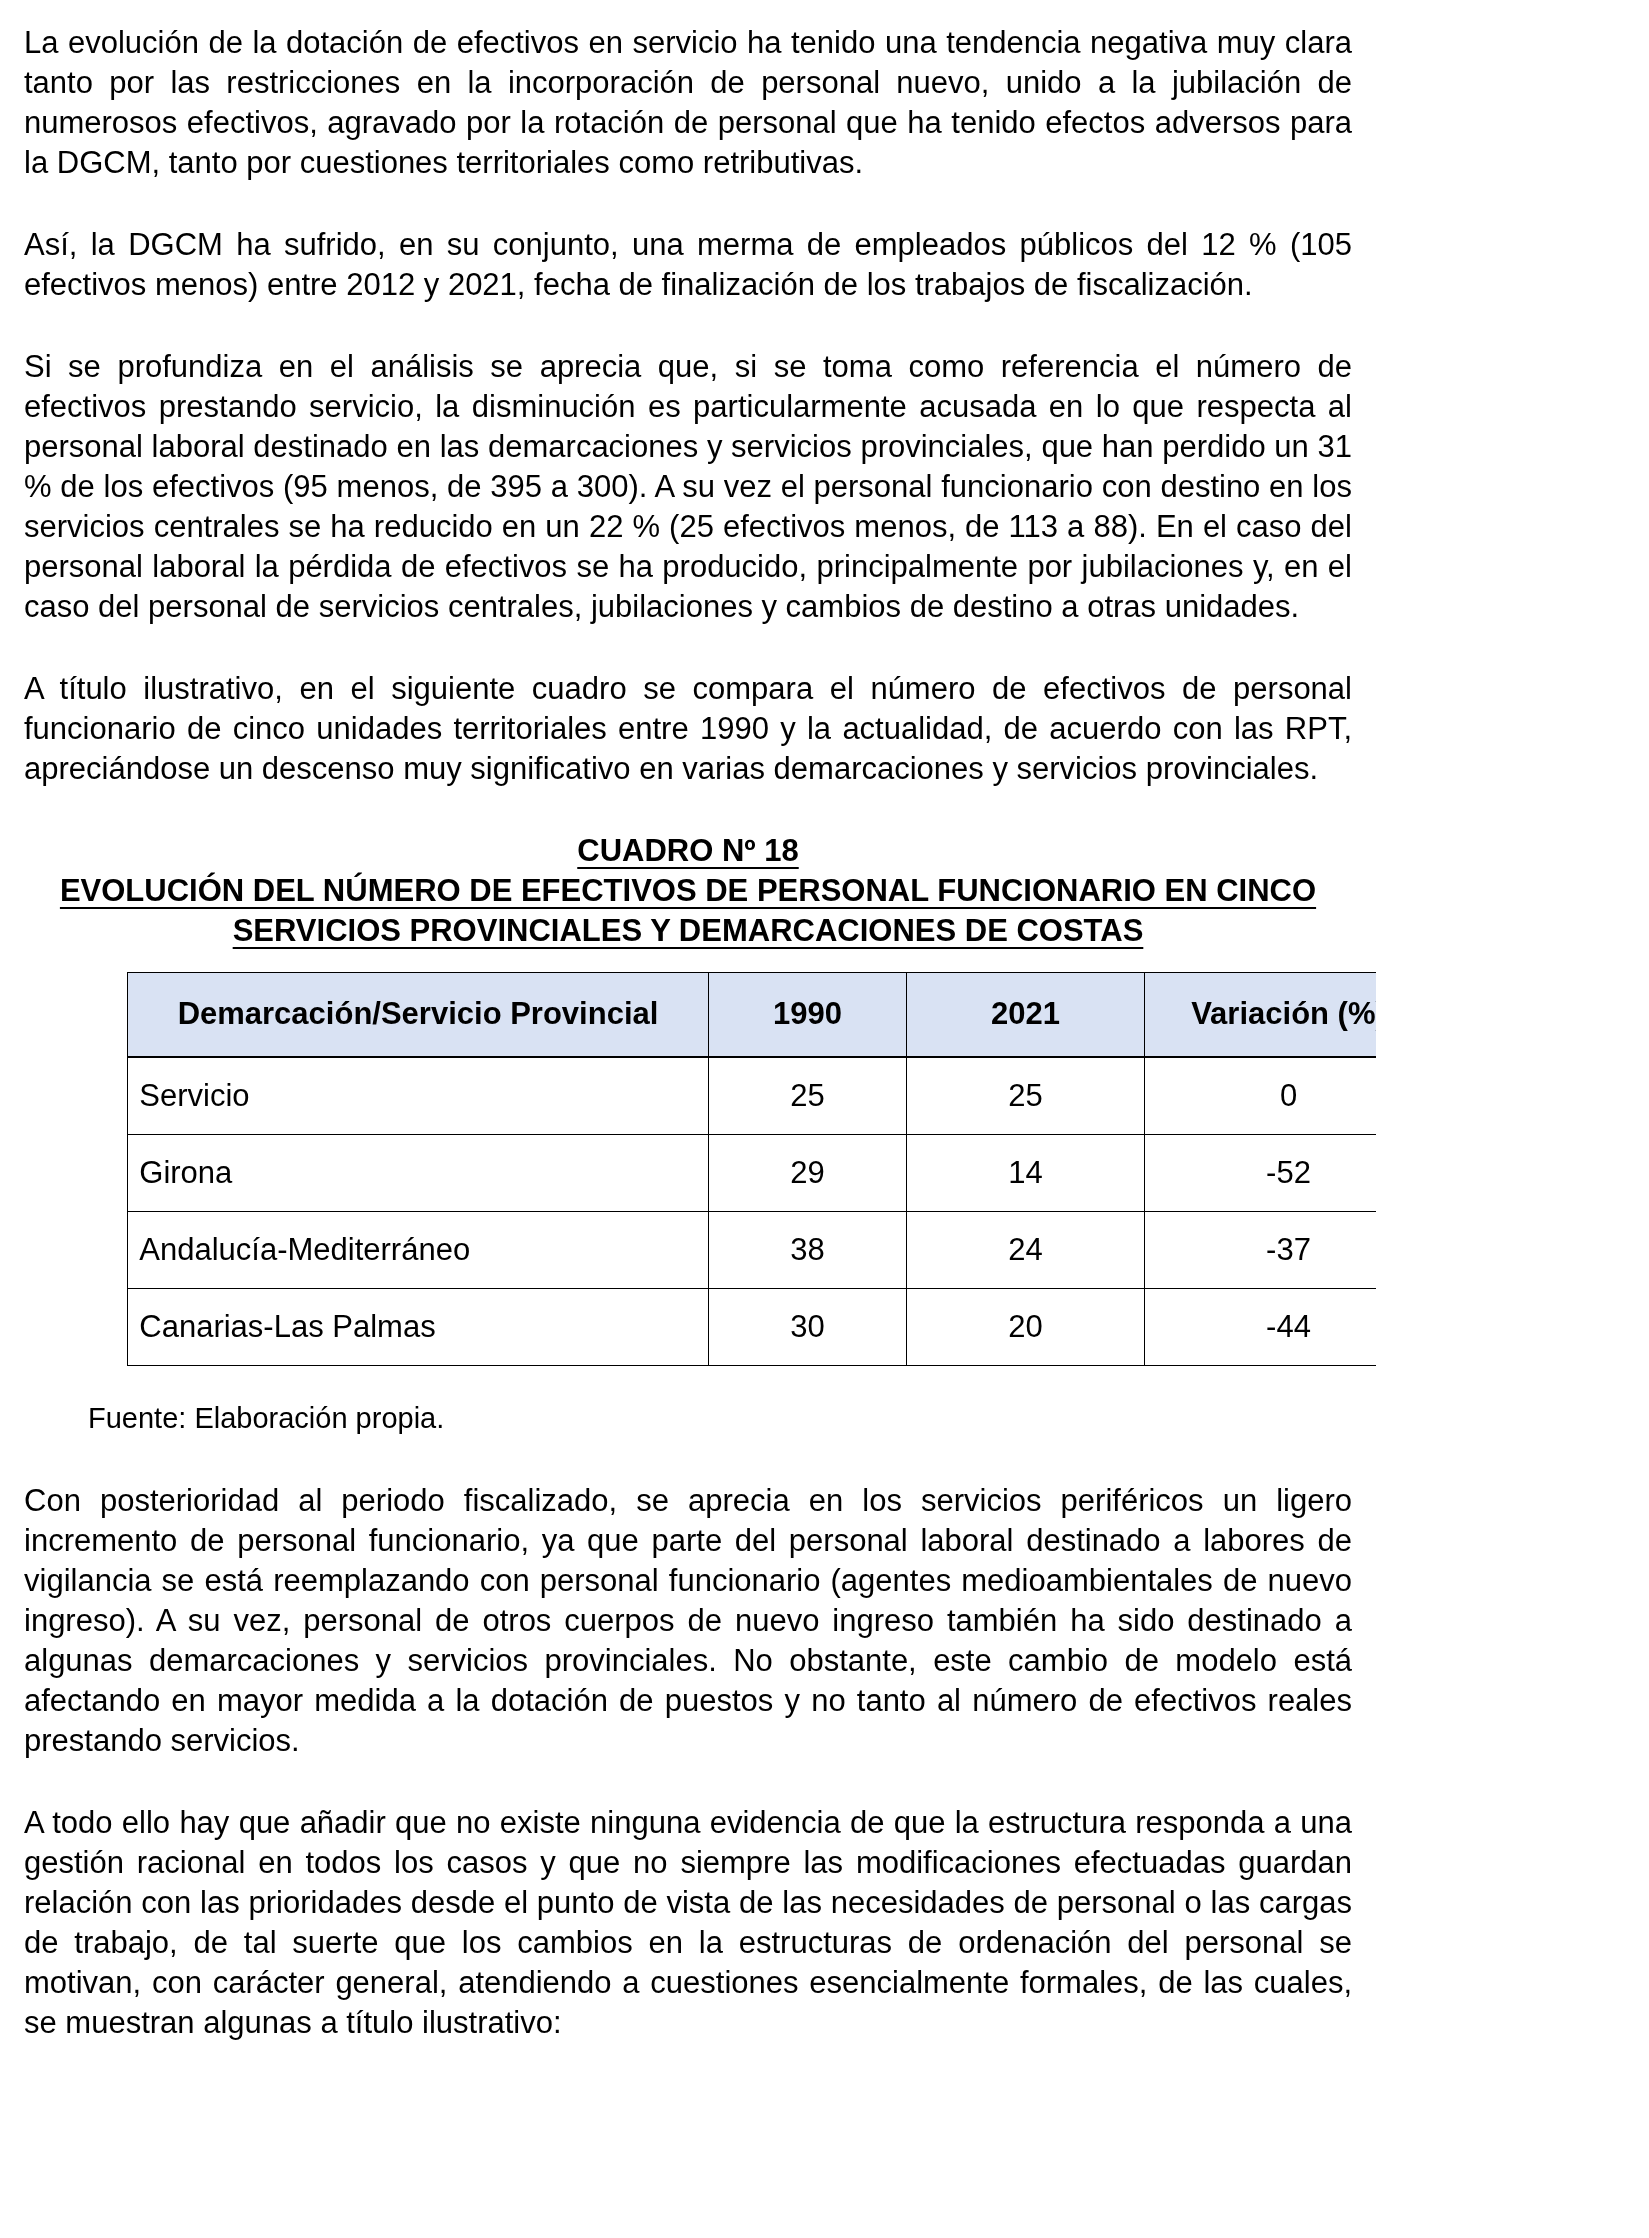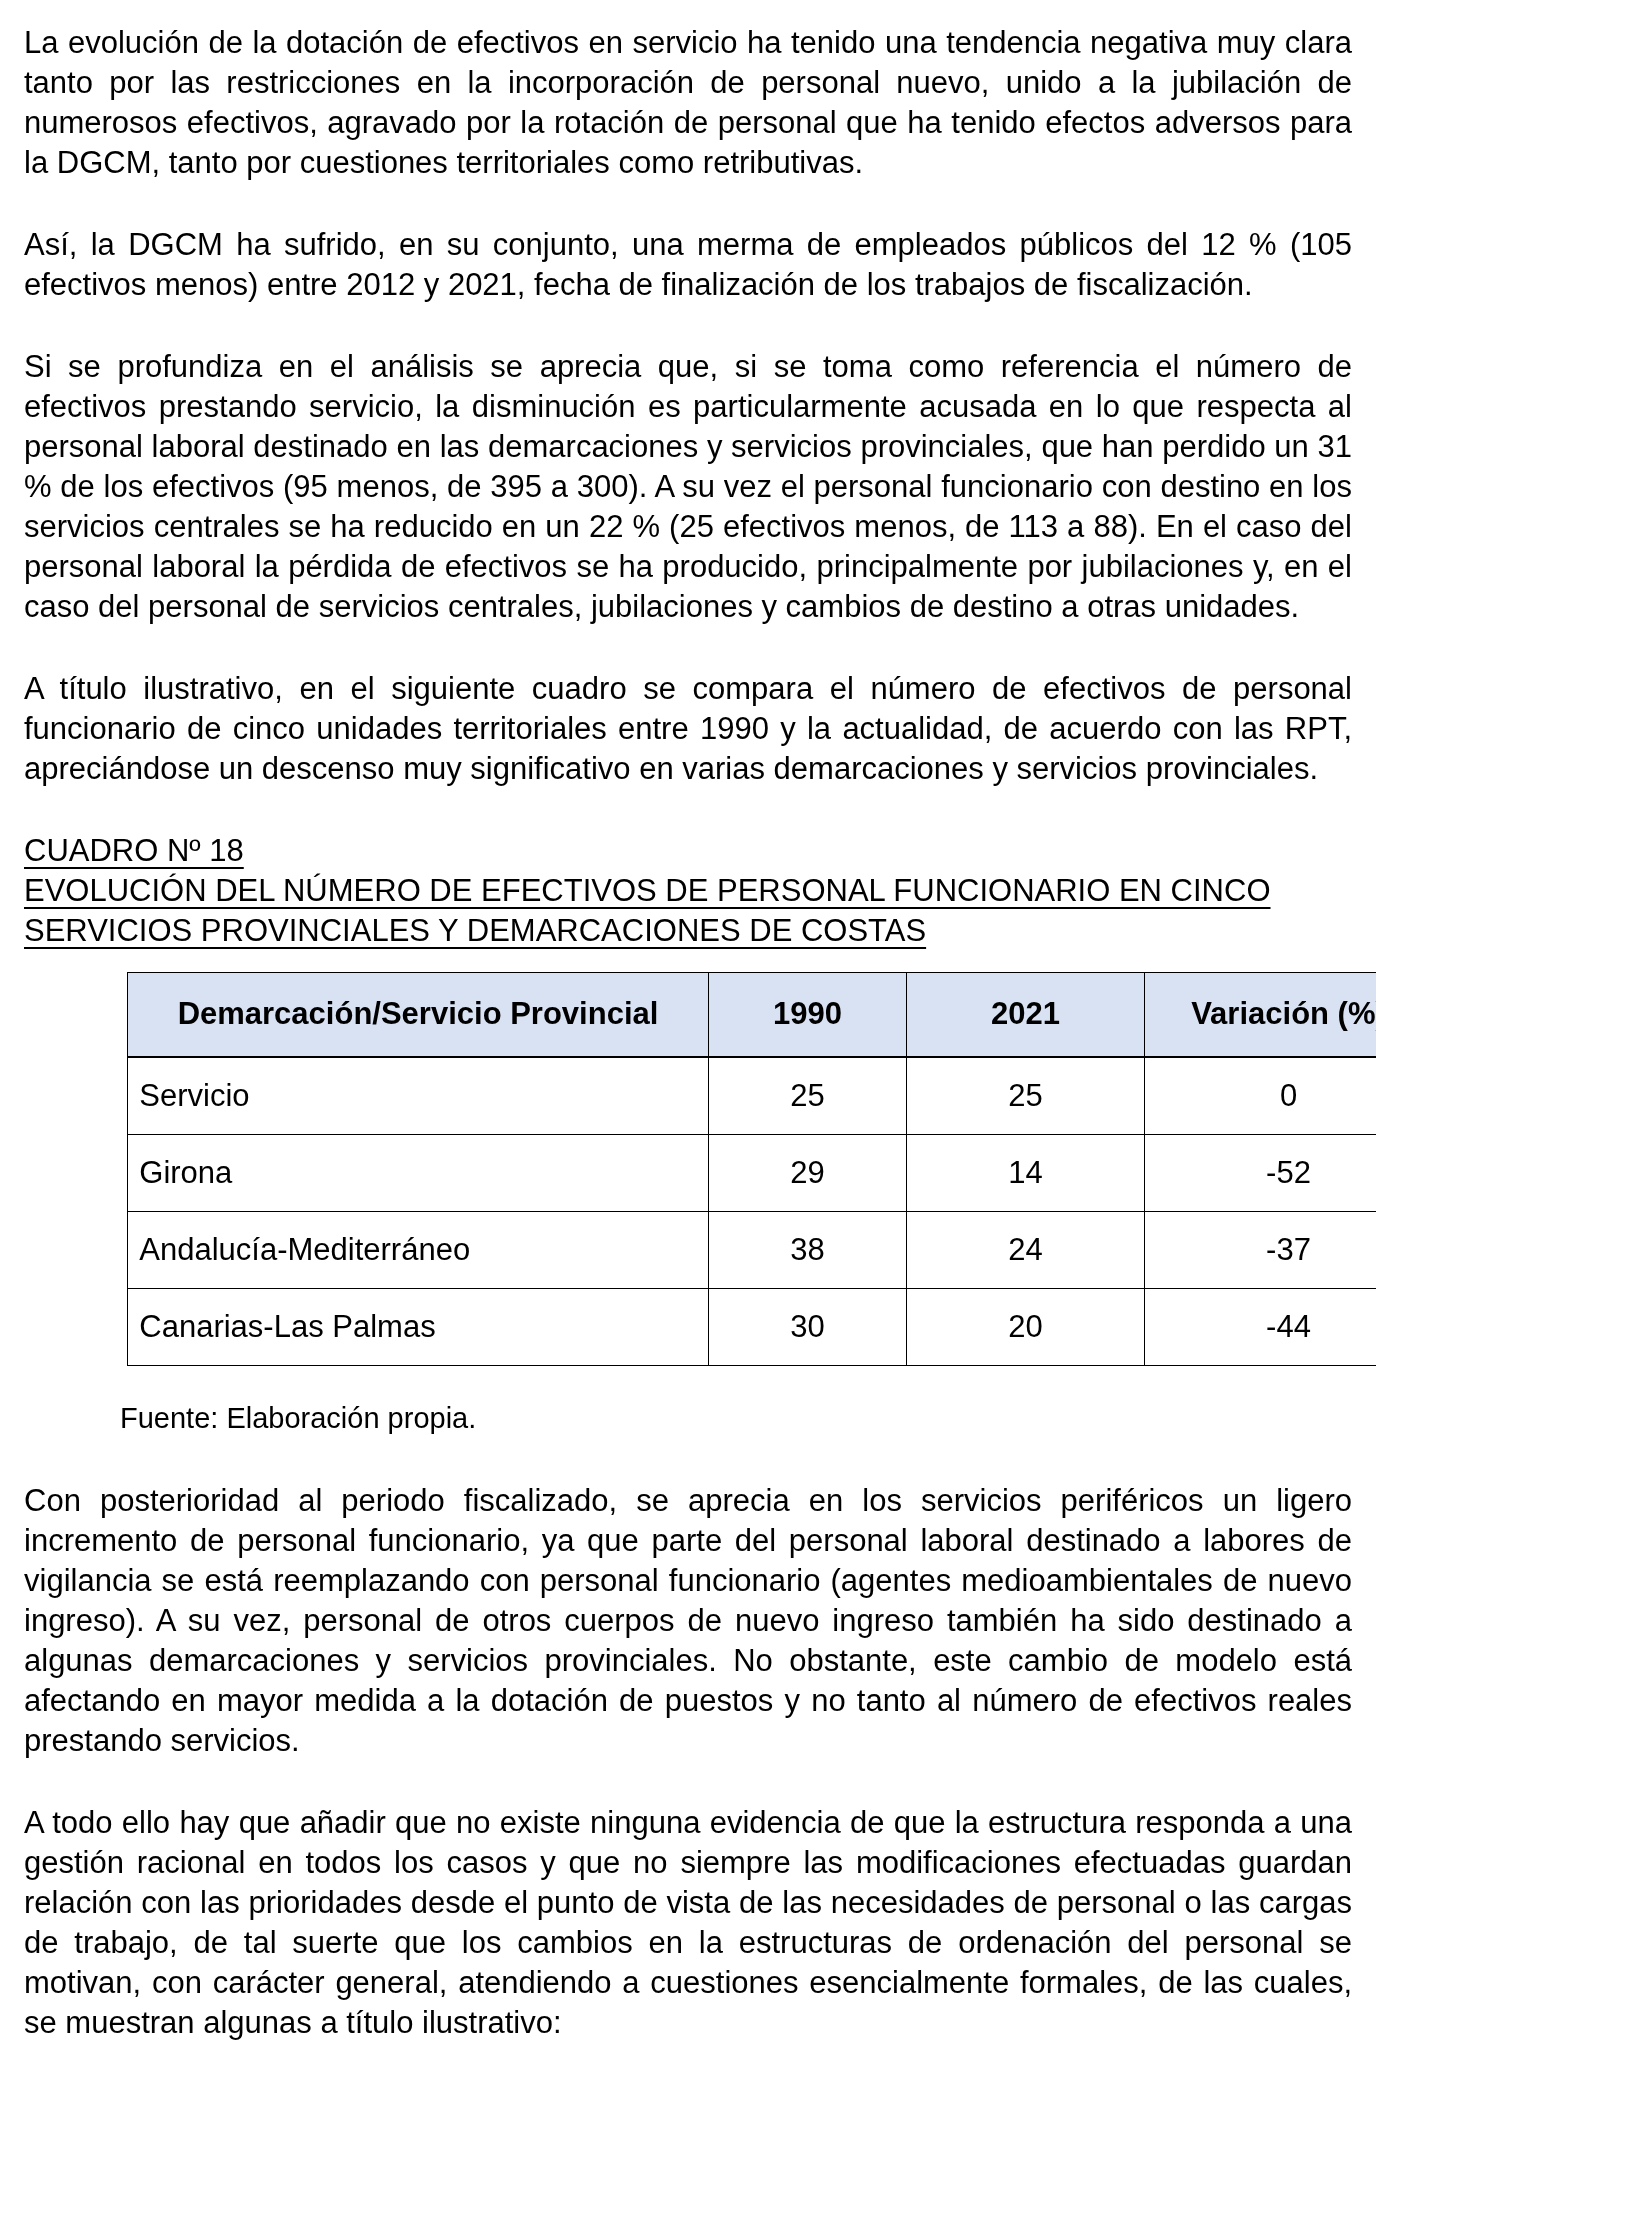--- a/index.html
+++ b/index.html
@@ -16,21 +16,22 @@
     padding: 22.6px 24px 0 24px;
     overflow: hidden;
   }
   p.body-par {
     text-align: justify;
     text-justify: inter-word;
     hyphens: none;
     margin: 0 0 42px 0;
   }
   .caption-block {
-    font-weight: normal;
+    text-align: center;
+    font-weight: bold;
     margin: 0 0 18px 0;
   }
   .caption-line {
     display: inline;
   }
   .caption-block div {
     line-height: 40px;
   }
   .underlined {
     text-decoration: underline;
@@ -59,21 +60,21 @@
   }
   table.cuadro tbody td {
     height: 77px;
     font-weight: normal;
   }
   table.cuadro tbody td.first-col {
     text-align: left;
     padding-left: 11.3px;
   }
   .source-note {
-    margin: 34px 0 44px 96px;
+    margin: 34px 0 44px 64px;
     font-size: 29px;
     line-height: 37px;
   }
 </style>
 </head>
 <body>
 
 <div class="page">
 
   <p class="body-par">La evolución de la dotación de efectivos en servicio ha tenido una tendencia negativa muy clara tanto por las restricciones en la incorporación de personal nuevo, unido a la jubilación de numerosos efectivos, agravado por la rotación de personal que ha tenido efectos adversos para la DGCM, tanto por cuestiones territoriales como retributivas.</p>

